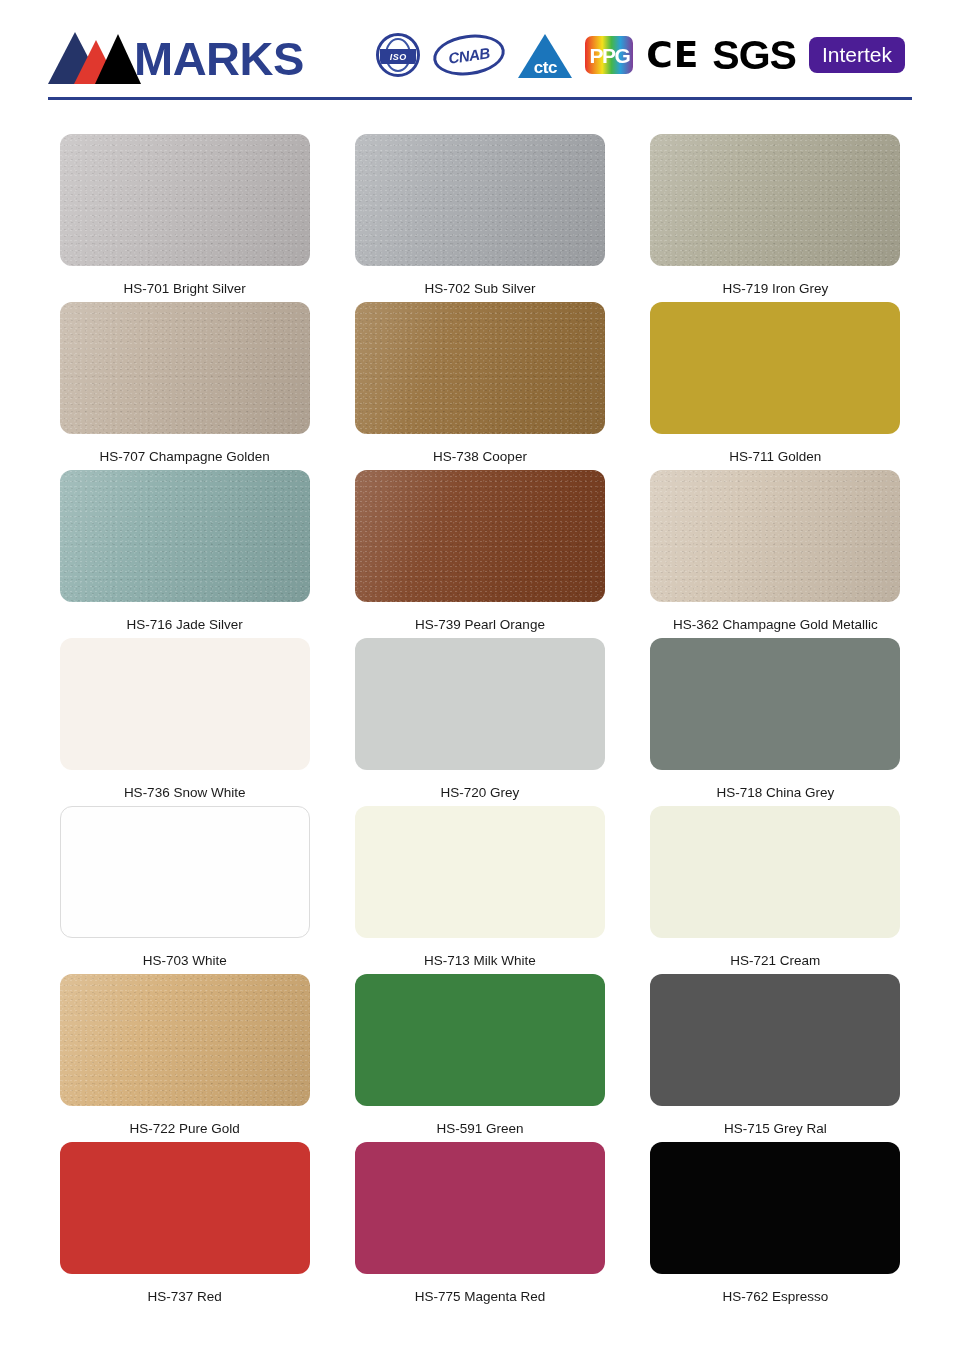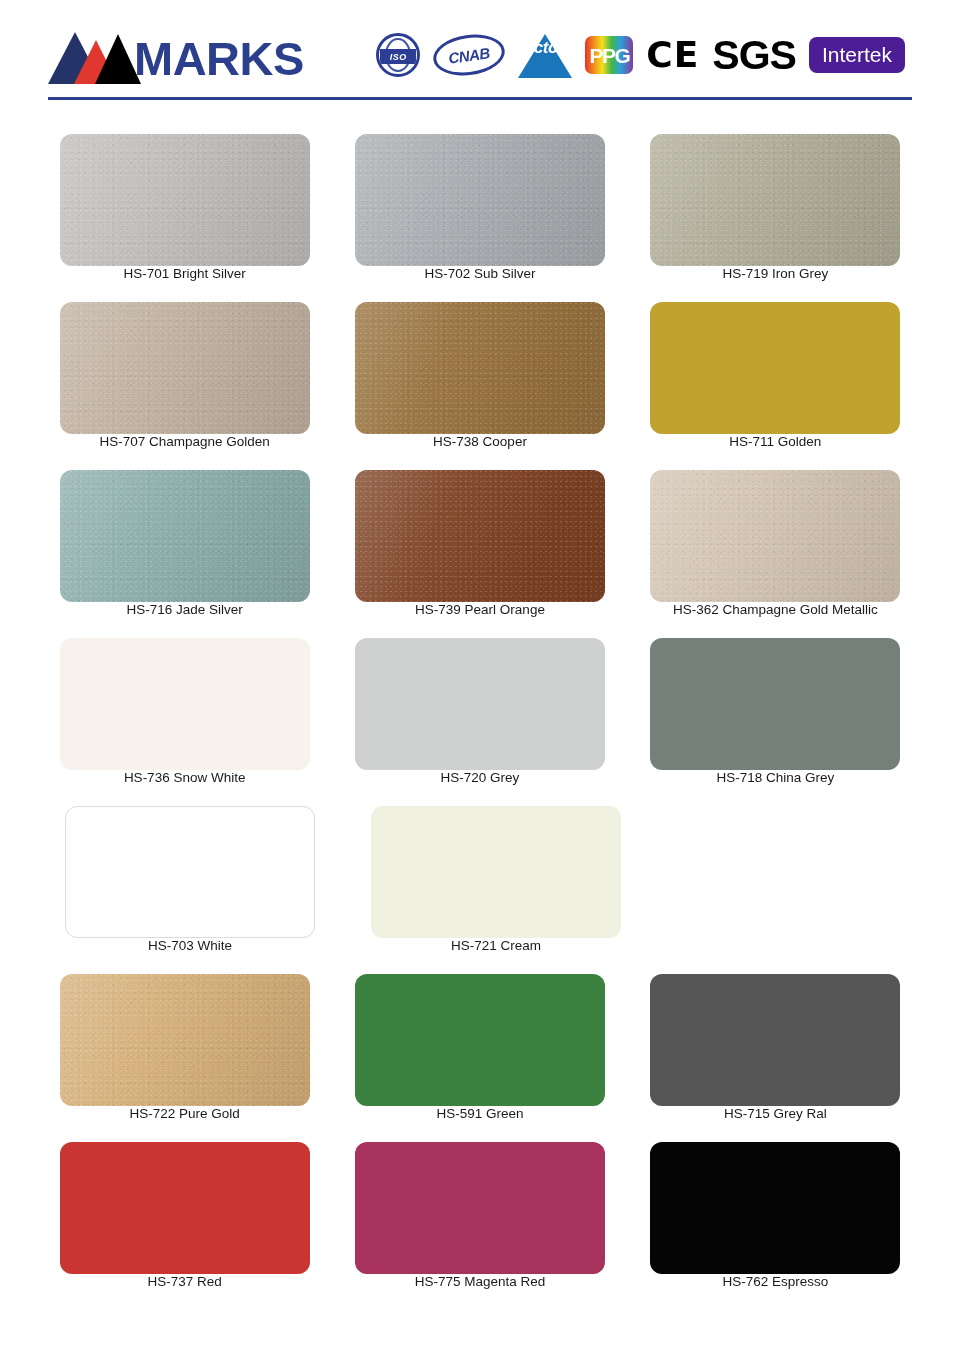--- a/index.html
+++ b/index.html
@@ -152,26 +152,25 @@
   .cert-ctc .tri {
     position: absolute;
     bottom: 0; left: 0;
     width: 0; height: 0;
     border-style: solid;
     border-width: 0 27px 44px 27px;
     border-color: transparent transparent #1B75BB transparent;
   }
   .cert-ctc .ctc-txt {
     position: absolute;
-    bottom: 20px;
+    bottom: 0;
     width: 100%;
     text-align: center;
     font-size: 17px;
     font-weight: bold;
-    font-style: italic;
     color: #ffffff;
     letter-spacing: -0.5px;
   }
 
   .cert-ppg {
     width: 48px; height: 38px;
     border-radius: 7px;
     background: linear-gradient(90deg,#E8322A 0%,#F08A21 18%,#F3E01B 36%,#45B649 55%,#2B9FD8 74%,#7E3F98 100%);
     display: flex;
     align-items: center;
@@ -267,20 +266,21 @@
     background-size: 5px 5px, 7px 7px, 6px 6px, 9px 9px;
   }
   .swatch .sheen {
     position: absolute;
     inset: 0;
     background: linear-gradient(115deg, rgba(255,255,255,0.22) 0%, rgba(255,255,255,0.05) 35%, rgba(0,0,0,0.05) 72%, rgba(0,0,0,0.10) 100%);
   }
   .swatch.outlined { border: 1px solid #DCDCDC; }
 
   .swatch-label {
+    margin-top: 15px;
     font-size: 13.5px;
     color: #1A1A1A;
     text-align: center;
     line-height: 1.2;
     white-space: nowrap;
   }
 </style>
 </head>
 <body>
 
@@ -408,20 +408,24 @@
         <div class="cell col-3">
           <div class="swatch flat" style="background: rgb(118, 128, 122);"></div>
           <div class="swatch-label">HS-718 China Grey</div>
         </div>
       </div>
       <div class="grid-row">
         <div class="cell col-1">
           <div class="swatch flat outlined" style="background: rgb(254, 254, 254);"></div>
           <div class="swatch-label">HS-703 White</div>
         </div>
+        <div class="cell col-2">
+          <div class="swatch flat" style="background: rgb(244, 244, 228);"></div>
+          <div class="swatch-label">HS-713 Milk White</div>
+        </div>
         <div class="cell col-3">
           <div class="swatch flat" style="background: rgb(239, 240, 223);"></div>
           <div class="swatch-label">HS-721 Cream</div>
         </div>
       </div>
       <div class="grid-row">
         <div class="cell col-1">
           <div class="swatch" style="background: rgb(213, 175, 121);">
             <span class="grain"></span>
             <span class="sheen"></span>

